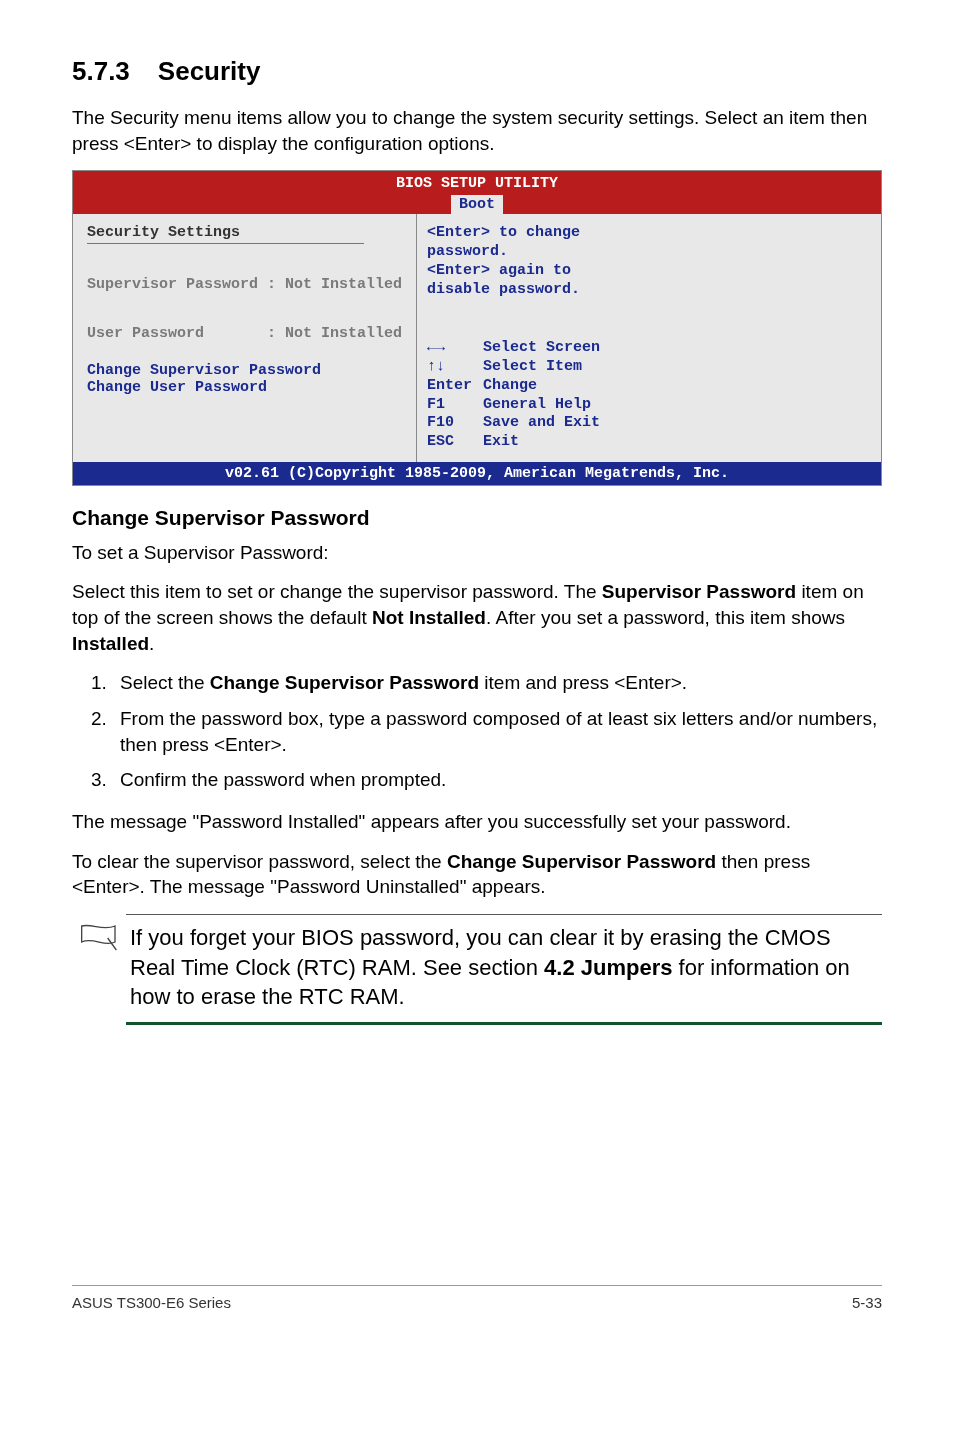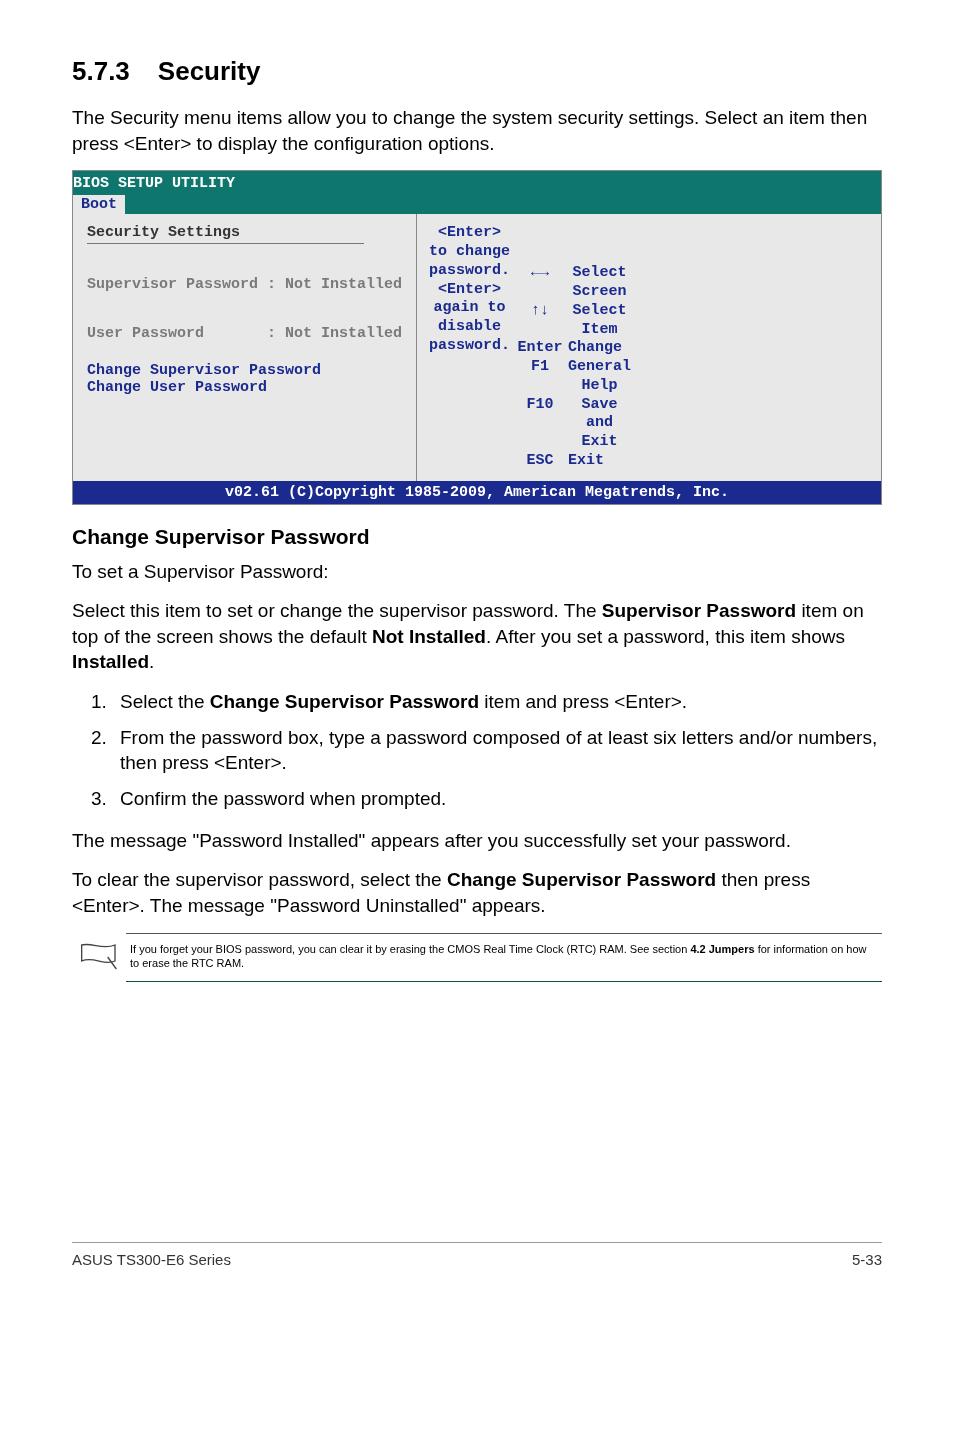--- a/index.html
+++ b/index.html
@@ -27,23 +27,23 @@
 
   
   .bios {
     width: 100%;
     border: 1px solid #888;
     margin: 10px 0 20px 0;
     font-family: "Courier New", monospace;
     font-size: 15px;
   }
   .bios-header {
-    background: #0f766e;
+    background: #b91c1c;
     color: #fff;
-    text-align: left;
+    text-align: center;
     position: relative;
     padding: 4px 0 0 0;
     font-weight: bold;
   }
   .bios-header .title-line { line-height: 1.2; }
   .bios-header .tab {
     display: inline-block;
     background: #e8e8e8;
     color: #1a2a8f;
     padding: 1px 8px;
@@ -76,22 +76,21 @@
   .bios-left .blue-line { color: #1a2a8f; font-weight: bold; margin-top: 2px; }
   .bios-left .blue-line + .blue-line { margin-top: 0; }
   .bios-left .spacer { height: 18px; }
   .bios-right {
     width: 225px;
     border-left: 1px solid #888;
     padding: 10px 10px 10px 10px;
     color: #1a2a8f;
     font-weight: bold;
     display: flex;
-    flex-direction: row;
-    text-align: center;
+    flex-direction: column;
   }
   .bios-right .help-top { line-height: 1.25; }
   .bios-right .nav-block {
     margin-top: auto;
     padding-top: 40px;
   }
   .bios-right .nav-row {
     display: flex;
     line-height: 1.25;
   }
@@ -131,23 +130,23 @@
   .note .icon {
     width: 54px;
     flex: none;
     text-align: center;
     padding-top: 4px;
   }
   .note .icon svg { width: 40px; height: 40px; }
   .note .text {
     flex: 1;
     border-top: 1px solid #555;
-    border-bottom: 1px solid #14532d;
+    border-bottom: 3px solid #14532d;
     padding: 8px 4px 10px 4px;
-    font-size: 11px;
+    font-size: 22px;
     line-height: 1.35;
   }
 
   
   .page-footer {
     position: relative;
     margin-top: 260px;
     border-top: 1px solid #999;
     padding-top: 8px;
     display: flex;

